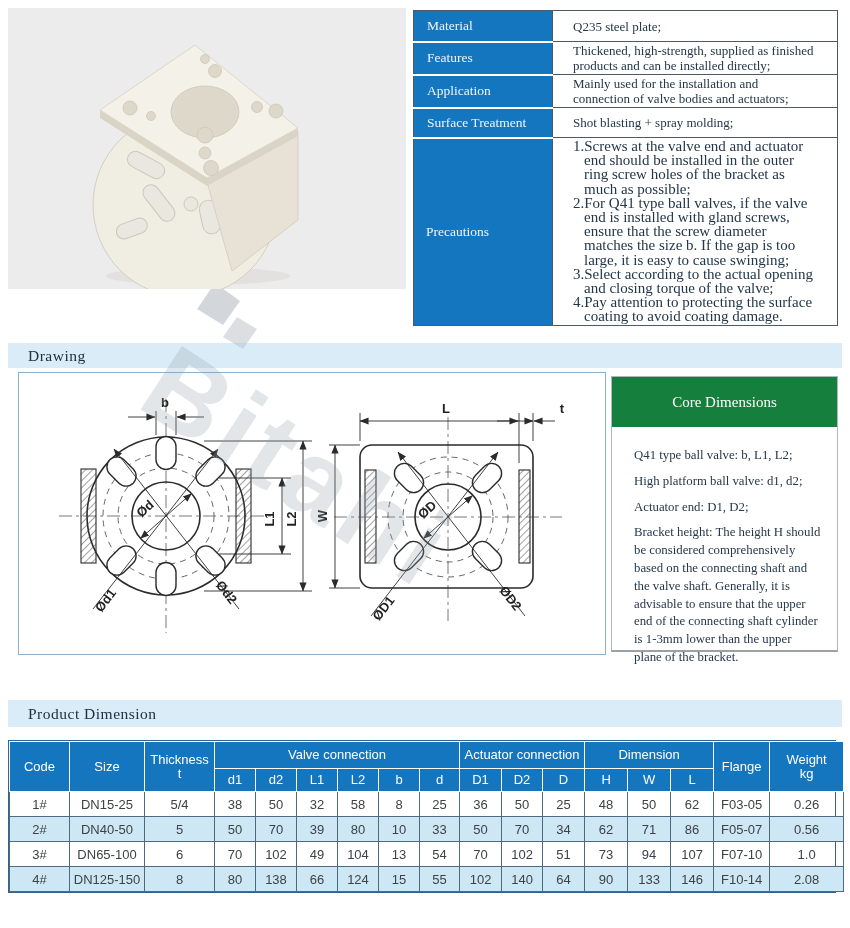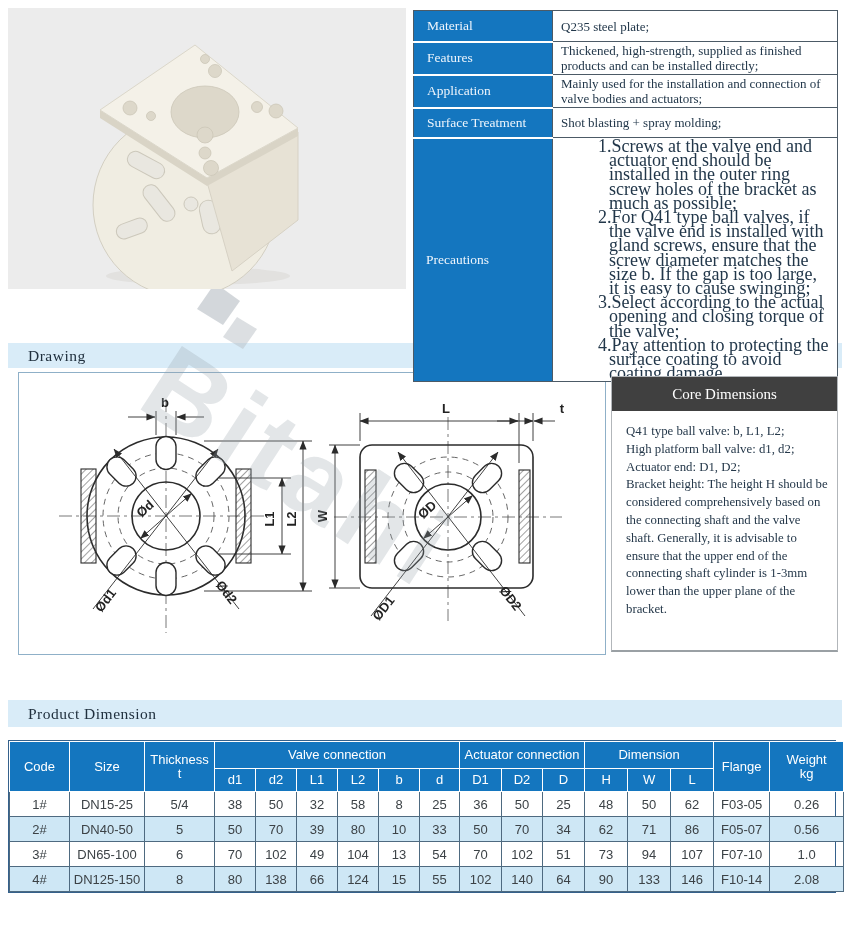--- a/index.html
+++ b/index.html
@@ -11,26 +11,26 @@
 
   
   .spec{position:absolute;left:413px;top:10px;width:425px;border-collapse:collapse;
         table-layout:fixed;z-index:4;background:#fff;}
   .spec th{width:125px;background:#1476bf;color:#eef5fc;font-weight:normal;text-align:left;
            padding:0 0 0 13px;font-size:13.5px;
            border-top:2px solid #fff;border-bottom:2px solid #fff;
            border-left:1px solid #4c5a66;border-right:1px solid #4c5a66;}
   .spec tr:first-child th{border-top:1px solid #4c5a66;}
   .spec tr:last-child th{border-bottom:1px solid #4c5a66;padding-left:12px;}
-  .spec td{border:1px solid #4c5a66;padding:1px 8px;font-size:13px;line-height:15px;
+  .spec td{border:1px solid #4c5a66;padding:1px 20px;font-size:13px;line-height:15px;
            vertical-align:middle;color:#22374a;}
   .spec tr:nth-child(1){height:31px}.spec tr:nth-child(2){height:31px}
   .spec tr:nth-child(3){height:31px}.spec tr:nth-child(4){height:30px}
   .spec tr:nth-child(5){height:158px}
-  .pre-item{padding-left:11px;text-indent:-11px;font-size:18px;line-height:14.2px;margin-left:37px;}
+  .pre-item{padding-left:11px;text-indent:-11px;font-size:15px;line-height:14.2px;}
 
   
   .bar{position:absolute;left:8px;width:834px;background:#d9ecf8;color:#20303e;
        font-size:15.5px;letter-spacing:.5px;display:flex;align-items:center;
        padding-left:20px;box-sizing:border-box;z-index:2;}
   #bar-drawing{top:330px;height:25px;margin-top:13px;}
   #bar-product{top:700px;height:27px;font-family:Liberation Serif, serif;}
 
   
   .draw-box{position:absolute;left:18px;top:372px;width:588px;height:283px;
@@ -39,24 +39,24 @@
   .outline{fill:none;stroke:#2b2b2b;stroke-width:1.6;}
   .slot{fill:#fff;stroke:#2b2b2b;stroke-width:1.4;}
   .hatched{fill:url(#hatch);stroke:#2b2b2b;stroke-width:1.1;}
   .cl{stroke:#555;stroke-width:.8;stroke-dasharray:13 4 3 4;fill:none;}
   .dash{fill:none;stroke:#555;stroke-width:.9;stroke-dasharray:6 5;}
   .dim{stroke:#2b2b2b;stroke-width:.9;fill:none;}
 
   
   .core-box{position:absolute;left:611px;top:376px;width:227px;height:276px;background:#fff;
             border:1px solid #b2b6ba;border-bottom:2px solid #9aa0a4;box-sizing:border-box;z-index:4;}
-  .core-head{height:34px;background:#404040;color:#fff;display:flex;align-items:center;
+  .core-head{height:50px;background:#15803d;color:#fff;display:flex;align-items:center;
              justify-content:center;font-size:15px;}
   .core-body{padding:12px 8px 0 14px;font-size:12.8px;line-height:17.8px;color:#25384a;}
-  .core-line{margin:0;}
+  .core-line{margin:8px;}
 
   
   .watermark{position:absolute;left:190px;top:320px;transform:rotate(33deg);transform-origin:0 0;
              font:bold 110px "Liberation Sans",sans-serif;color:rgba(148,158,168,.26);
              letter-spacing:6px;white-space:nowrap;z-index:3;pointer-events:none;}
   .wm-logo{position:absolute;left:185px;top:283px;z-index:3;pointer-events:none;}
 
   
   .dim-wrap{position:absolute;left:8px;top:740px;width:828px;border:1px solid #35618c;
             box-sizing:border-box;z-index:4;background:#fff;}

